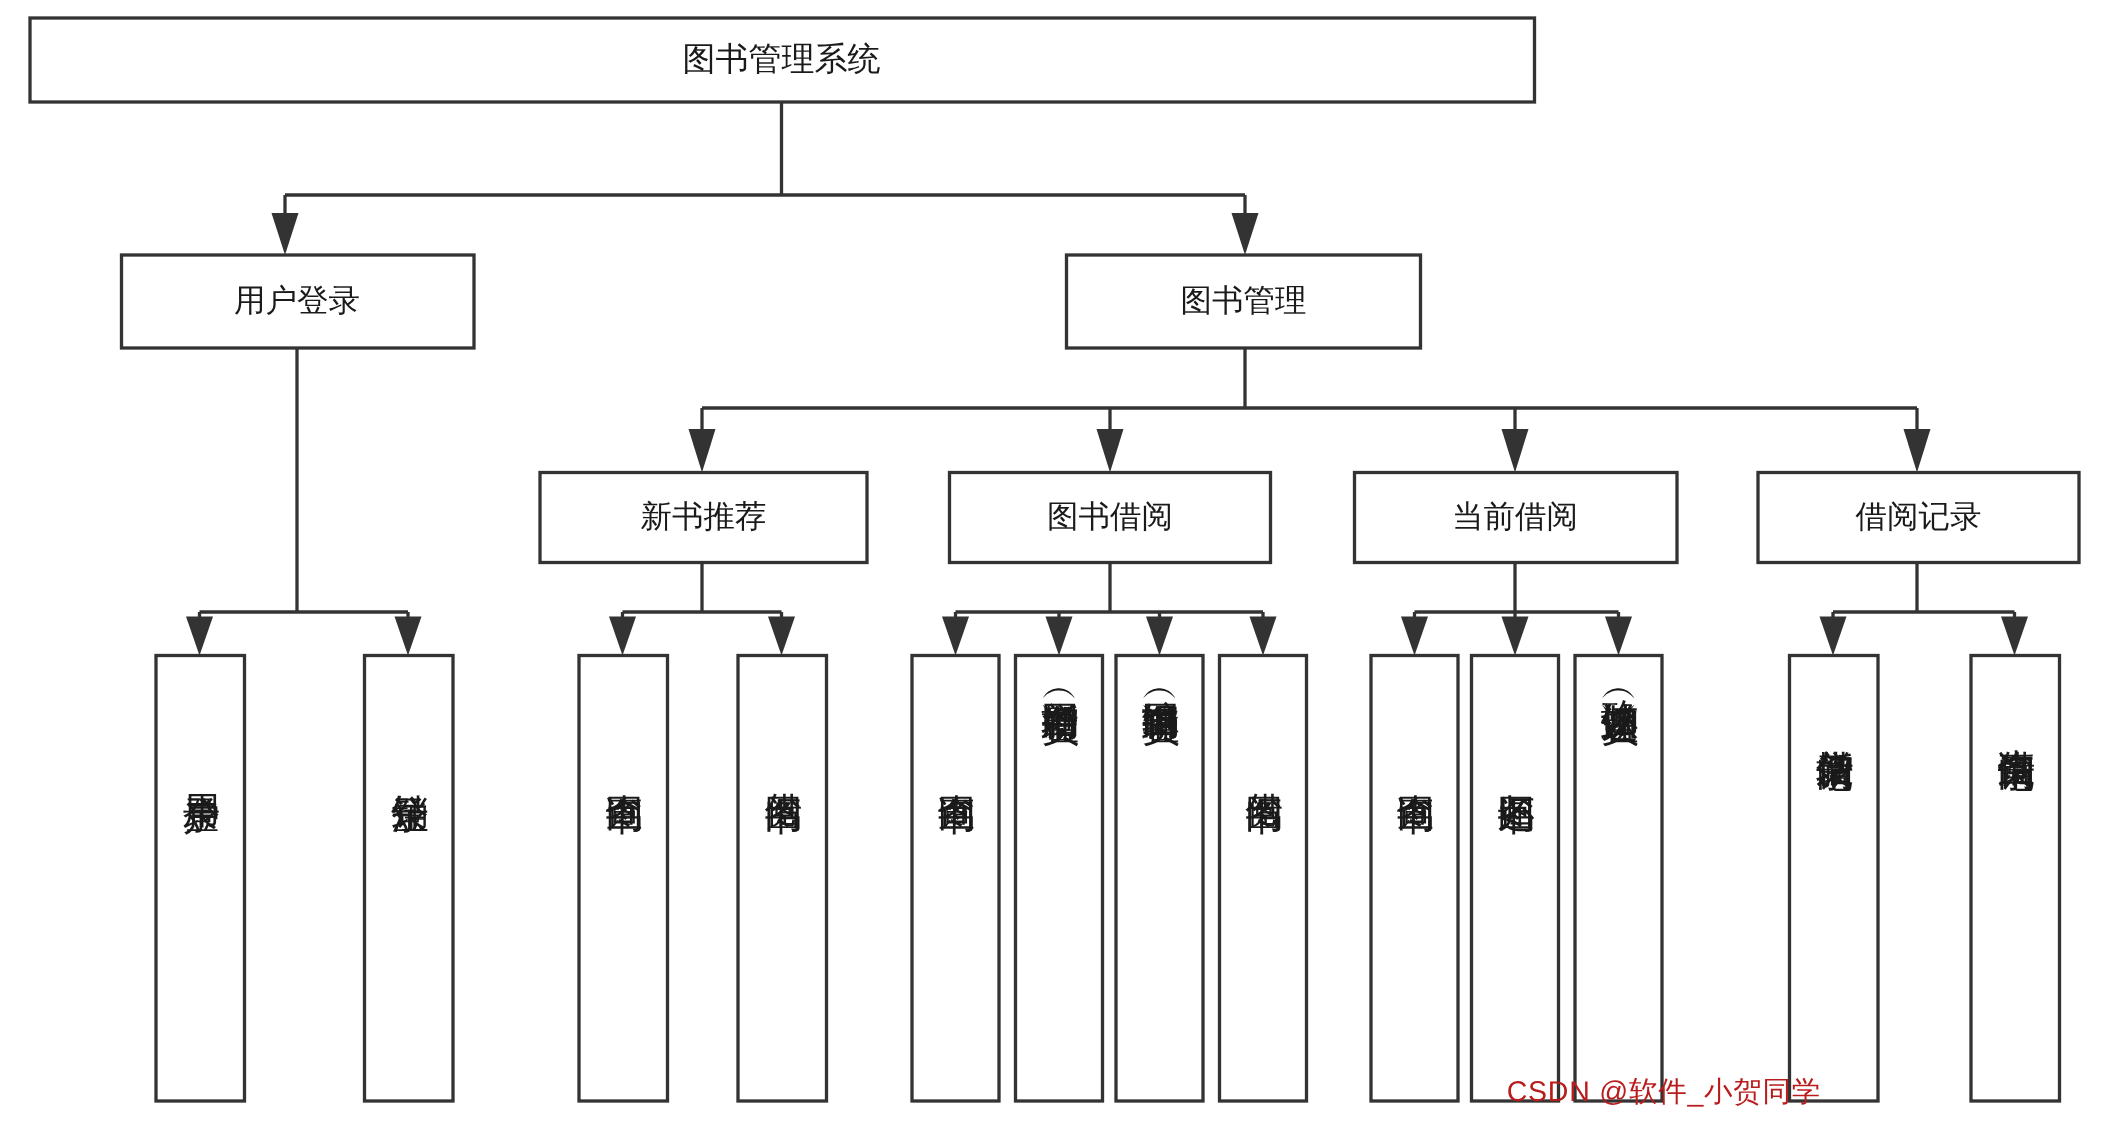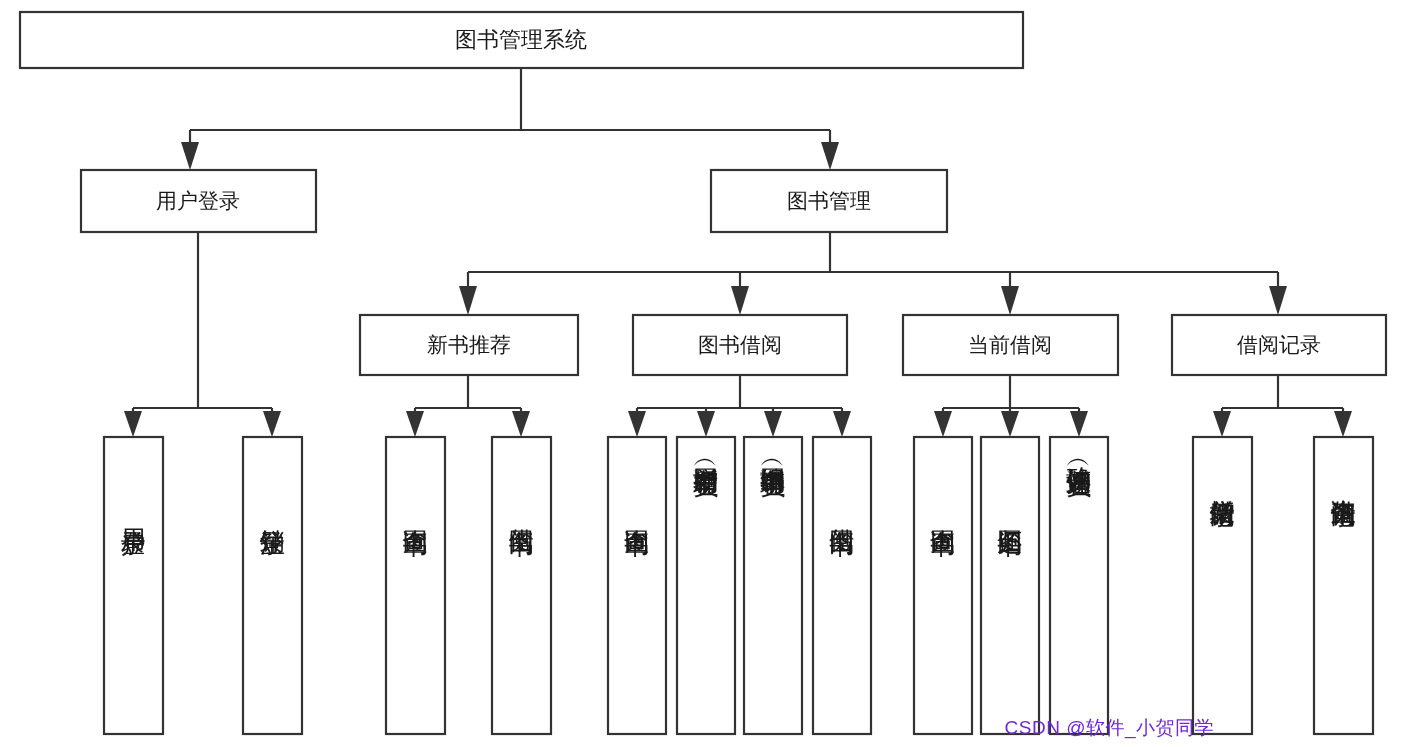--- a/index.html
+++ b/index.html
@@ -69,21 +69,21 @@
     color: #1a1a1a;
     letter-spacing: 1px;
     white-space: nowrap;
   }
   .watermark {
     position: absolute;
     right: 12px;
     bottom: 6px;
     font-family: "Liberation Sans", "DejaVu Sans", sans-serif;
     font-size: 19px;
-    color: #6d28d9;
+    color: #b91c1c;
     letter-spacing: 0.5px;
     white-space: nowrap;
     user-select: none;
   }
 </style>
 </head>
 <body>
 
 <div id="diagram-root">
 

